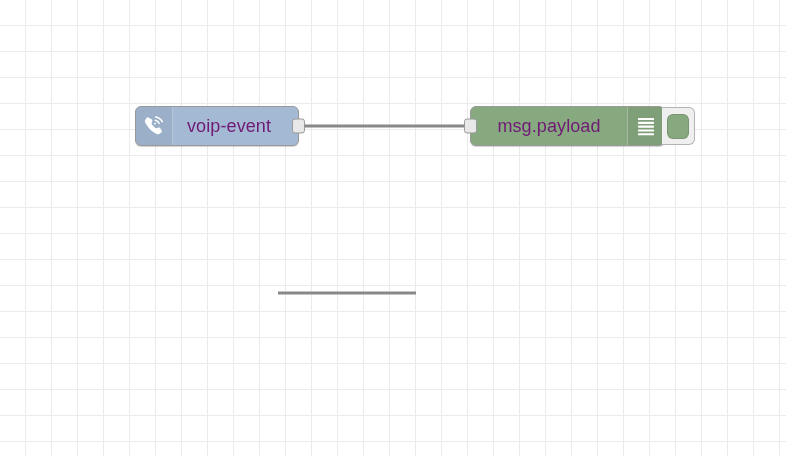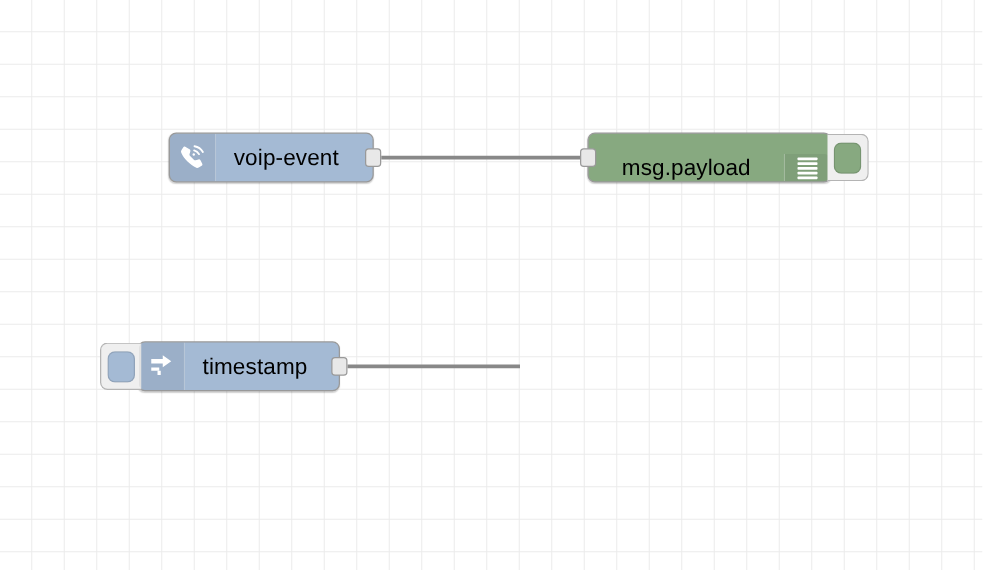--- a/index.html
+++ b/index.html
@@ -49,21 +49,21 @@
     overflow: visible;
   }
   .node.blue  { background: #a4bad4; }
   .node.green { background: #87a980; }
 
   .node-label {
     flex: 1 1 auto;
     display: flex;
     align-items: center;
     font-size: 18px;
-    color: #000000;
+    color: #701a75;
     white-space: nowrap;
     letter-spacing: 0.1px;
   }
   .node-label.left   { justify-content: flex-start; padding-left: 14px; }
   .node-label.center { justify-content: center; }
   .node-label.italic { font-style: italic; }
 
   
   .icon-cell {
     flex: 0 0 auto;
@@ -153,48 +153,34 @@
         <path fill="#ffffff" d="M6.2 3.4c-.6-.3-1.3-.1-1.7.5L3.1 6.2c-.4.6-.4 1.3-.1 1.9 1.2 2.6 2.9 5 5 7.1 2.1 2.1 4.5 3.8 7.1 5 .6.3 1.3.2 1.9-.2l2.3-1.4c.6-.4.8-1.1.5-1.7l-1.4-2.7c-.3-.6-1-.9-1.6-.7l-2.3.7c-.4.1-.9 0-1.2-.3l-3.4-3.4c-.3-.3-.4-.8-.3-1.2l.7-2.3c.2-.7-.1-1.4-.7-1.7L6.2 3.4z"></path>
         <path fill="none" stroke="#ffffff" stroke-width="1.5" stroke-linecap="round" d="M13.6 3.0c2.9.5 5.2 2.0 6.7 4.6"></path>
         <path fill="none" stroke="#ffffff" stroke-width="1.5" stroke-linecap="round" d="M13.3 6.3c1.7.4 3.0 1.4 3.9 3.0"></path>
         <circle fill="#ffffff" cx="13.0" cy="9.6" r="0.95"></circle>
       </svg>
     </div>
     <div class="node-label left">voip-event</div>
     <div class="port out"></div>
   </div>
 
-  <div class="node green" style="left:470px; top:106px; width:195px; height:40px;align-items:flex-end;">
+  <div class="node green" style="left:470px; top:106px; width:195px; height:40px;">
     <div class="port in"></div>
     <div class="node-label center">msg.payload</div>
     <div class="icon-cell trail">
       <svg width="22" height="22" viewBox="0 0 22 22" aria-hidden="true">
         <g fill="#ffffff">
           <rect x="3" y="3" width="16" height="2.1" rx="0.6"></rect>
           <rect x="3" y="6.8" width="16" height="2.1" rx="0.6"></rect>
           <rect x="3" y="10.6" width="16" height="2.1" rx="0.6"></rect>
           <rect x="3" y="14.4" width="16" height="2.1" rx="0.6"></rect>
           <rect x="3" y="18.2" width="16" height="2.1" rx="0.6"></rect>
         </g>
       </svg>
     </div>
     <div class="node-button right">
       <div class="knob green"></div>
     </div>
   </div>
 
-  <div class="node blue" style="left:110px; top:273px; width:162px; height:40px;">
-    <div class="node-button left">
-      <div class="knob blue"></div>
-    </div>
-    <div class="icon-cell lead">
-      <svg width="24" height="24" viewBox="0 0 24 24" aria-hidden="true">
-        <path fill="#ffffff" d="M4 6.2h9.2v-3L20 8.0l-6.8 4.8v-3H4z"></path>
-        <path fill="#ffffff" d="M4 13.0h6.4v2.6H4z"></path>
-        <path fill="#ffffff" d="M9.0 15.6h2.6v3.4H9.0z"></path>
-      </svg>
-    </div>
-    <div class="node-label left">timestamp</div>
-    <div class="port out"></div>
-  </div>
 
 
 </div>
 
 </body></html>

